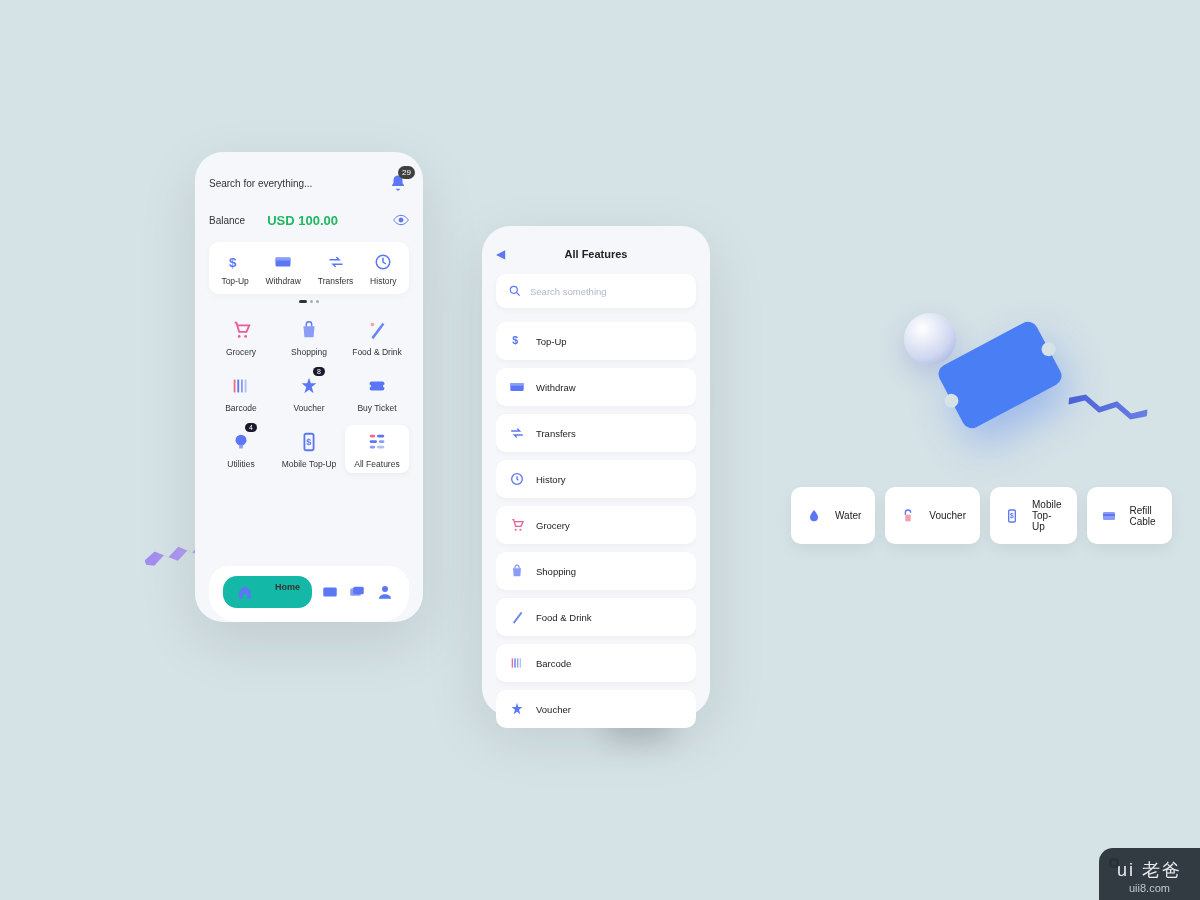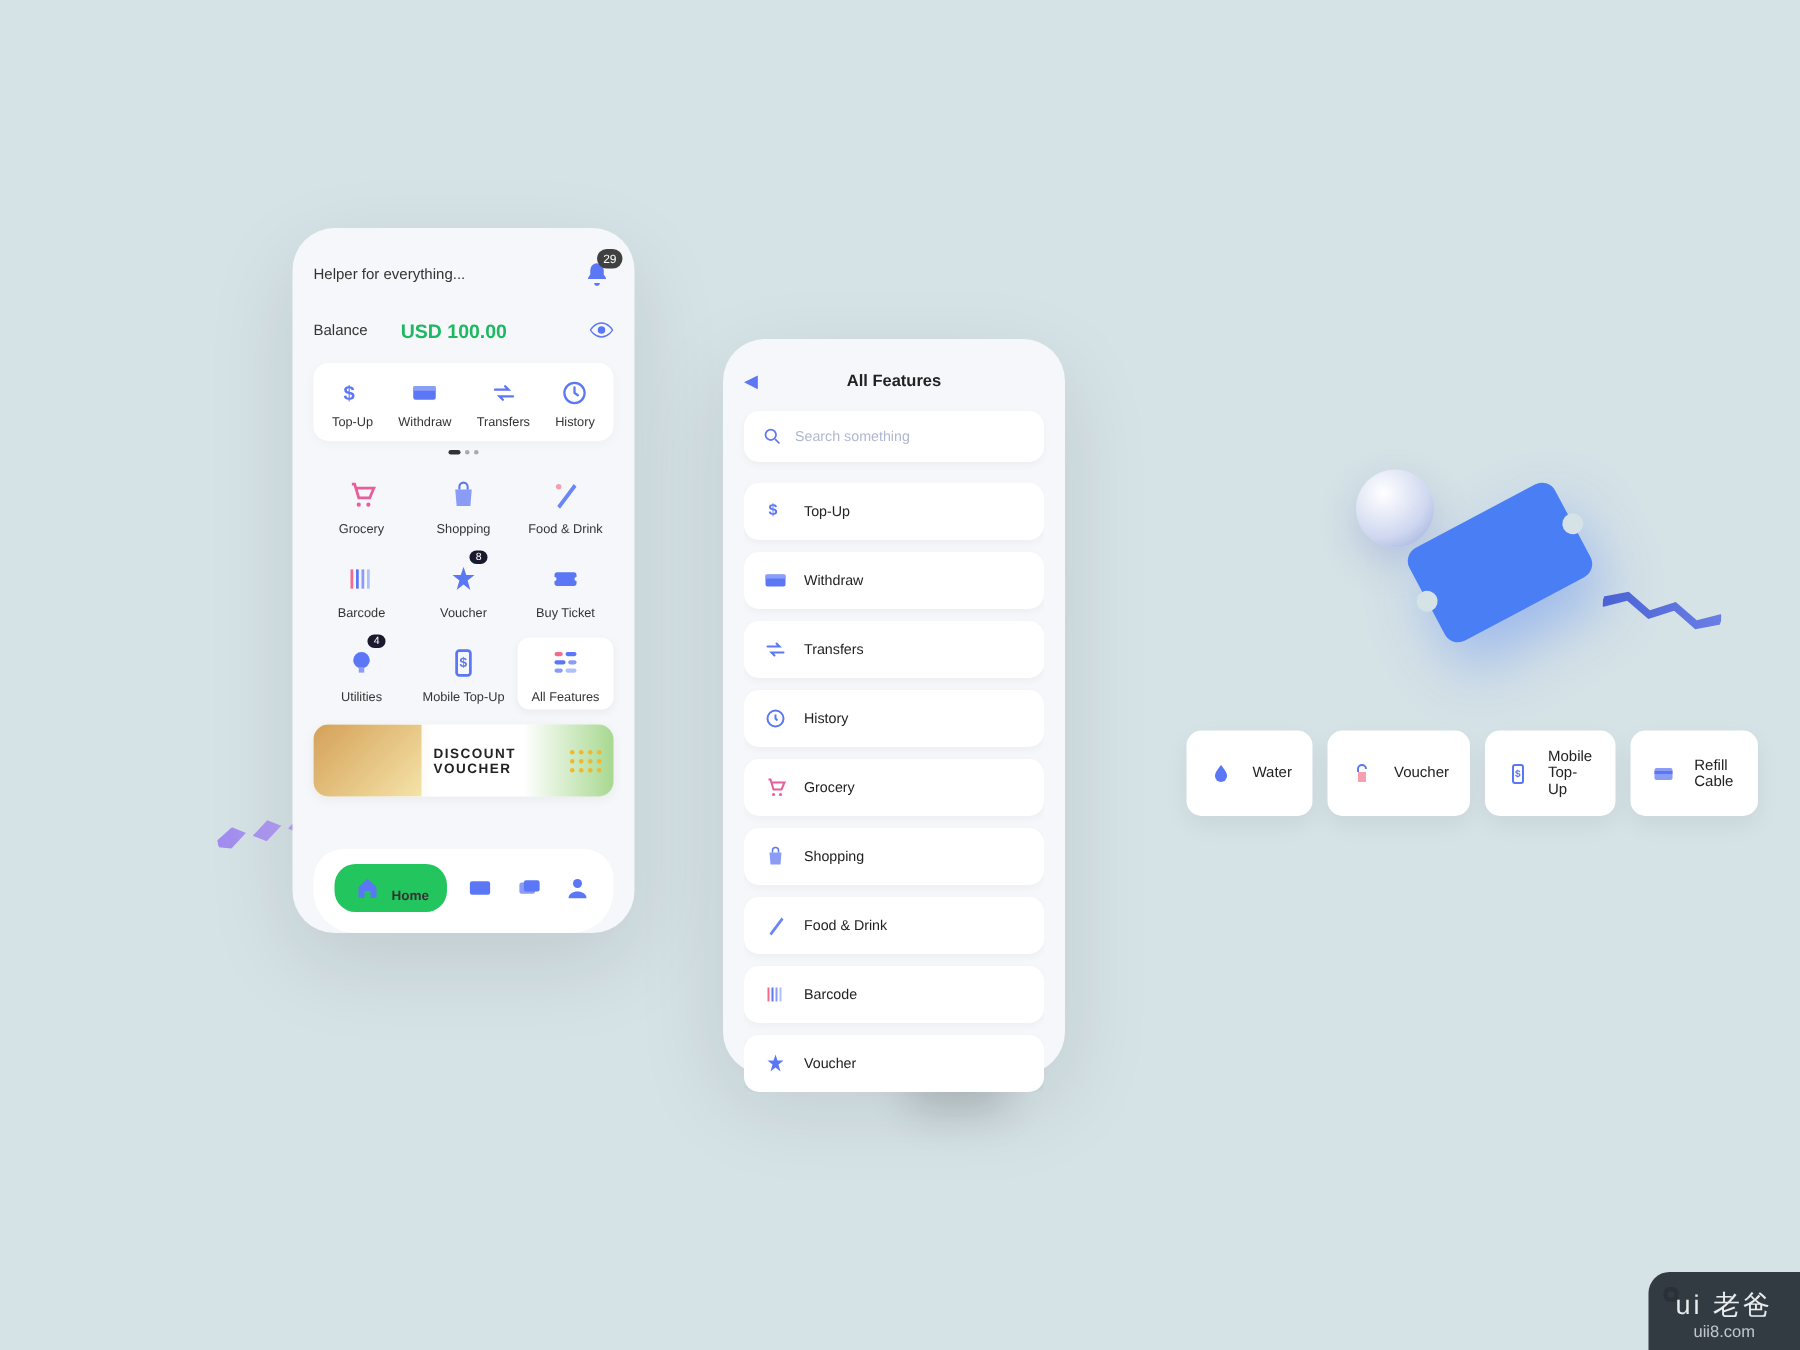--- a/index.html
+++ b/index.html
@@ -51,21 +51,21 @@
 
 .banner { margin-top: 10px; height: 48px; border-radius: 10px; overflow:hidden; display:flex; align-items:center; background:linear-gradient(90deg,#e8d5a0 0%, #fff 40%, #fff 70%, #a8d890 100%); box-shadow: 0 2px 8px rgba(0,0,0,0.05);}
 .banner .taco{width:36%;height:100%;background:linear-gradient(135deg,#d4a158,#f5e3a8);}
 .banner .btxt{flex:1;text-align:left;padding-left:8px;}
 .banner .btxt .l1{font-size:9px;font-weight:700;letter-spacing:1px;color:#222;}
 .banner .btxt .l2{font-size:9px;font-weight:700;letter-spacing:1px;color:#222;}
 .banner .dots2{display:grid;grid-template-columns:repeat(4,3px);gap:3px;margin-right:8px;}
 .banner .dots2 span{width:3px;height:3px;border-radius:50%;background:#f0b830;}
 
 .tabbar { margin-top: auto; background: #fff; border-radius: 20px 20px 28px 28px; padding: 10px 14px 14px; display: flex; align-items: center; justify-content: space-between; }
-.tab-home { display: flex; align-items: flex-end; gap: 6px; background: #22c55e; padding: 6px 12px; border-radius: 14px; }
+.tab-home { display: flex; align-items: flex-start; gap: 20px; background: #14b8a6; padding: 6px 12px; border-radius: 14px; }
 .tab-home .lbl { font-size: 9px; font-weight: 600; color: #333; }
 .tab-ic { width: 20px; height: 20px; display:flex; align-items:center; justify-content:center; font-size:16px; color:#5b77f5; }
 
 
 .phone2 {
   position: absolute; left: 482px; top: 226px;
   width: 228px; height: 490px;
   background: #f5f7fa;
   border-radius: 28px;
   box-shadow: 0 20px 60px rgba(0,0,0,0.1);
@@ -128,21 +128,21 @@
 <div class="deco-pencil"></div>
 <div class="deco-gift">
   <div class="gift-lid"></div>
     <div class="gift-box"></div>
     <div class="gift-rib"></div>
     <div class="gift-bow"></div>
 </div>
 
 <div class="phone1">
   <div class="search-row">
-    <div class="search-text">Helper for everything...</div>
+    <div class="search-text">Search for everything...</div>
     <div class="bell">
       <svg viewBox="0 0 24 24">
           <path d="M12 2a6 6 0 0 0-6 6v4l-2 3v1h16v-1l-2-3V8a6 6 0 0 0-6-6zm0 20a2.5 2.5 0 0 0 2.5-2.5h-5A2.5 2.5 0 0 0 12 22z"></path>
         </svg>
       <span class="badge-29">29</span>
     </div>
   </div>
 
   <div class="balance-row">
     <span class="balance-label">Balance</span>
@@ -284,41 +284,20 @@
             <rect x="4" y="10" width="8" height="3" rx="1.5" fill="#5b77f5"></rect>
             <rect x="14" y="10" width="6" height="3" rx="1.5" fill="#8a9cf5"></rect>
             <rect x="4" y="16" width="6" height="3" rx="1.5" fill="#8a9cf5"></rect>
             <rect x="12" y="16" width="8" height="3" rx="1.5" fill="#b0c0f8"></rect>
           </svg>
         </span>
       <span class="lbl">All Features</span>
     </div>
   </div>
 
-  <div class="banner">
-    <div class="taco"></div>
-    <div class="btxt">
-      <div class="l1">DISCOUNT</div>
-      <div class="l2">VOUCHER</div>
-    </div>
-    <div class="dots2">
-        <span></span>
-        <span></span>
-        <span></span>
-        <span></span>
-        <span></span>
-        <span></span>
-        <span></span>
-        <span></span>
-        <span></span>
-        <span></span>
-        <span></span>
-        <span></span>
-      </div>
-  </div>
 
   <div class="tabbar">
     <div class="tab-home">
       <span class="tab-ic">
           <svg viewBox="0 0 24 24" width="16" height="16">
             <path d="M3 11l9-8 9 8v10a1 1 0 0 1-1 1h-5v-7h-6v7H4a1 1 0 0 1-1-1z" fill="#5b77f5"></path>
           </svg>
         </span>
       <span class="lbl">Home</span>
     </div>

